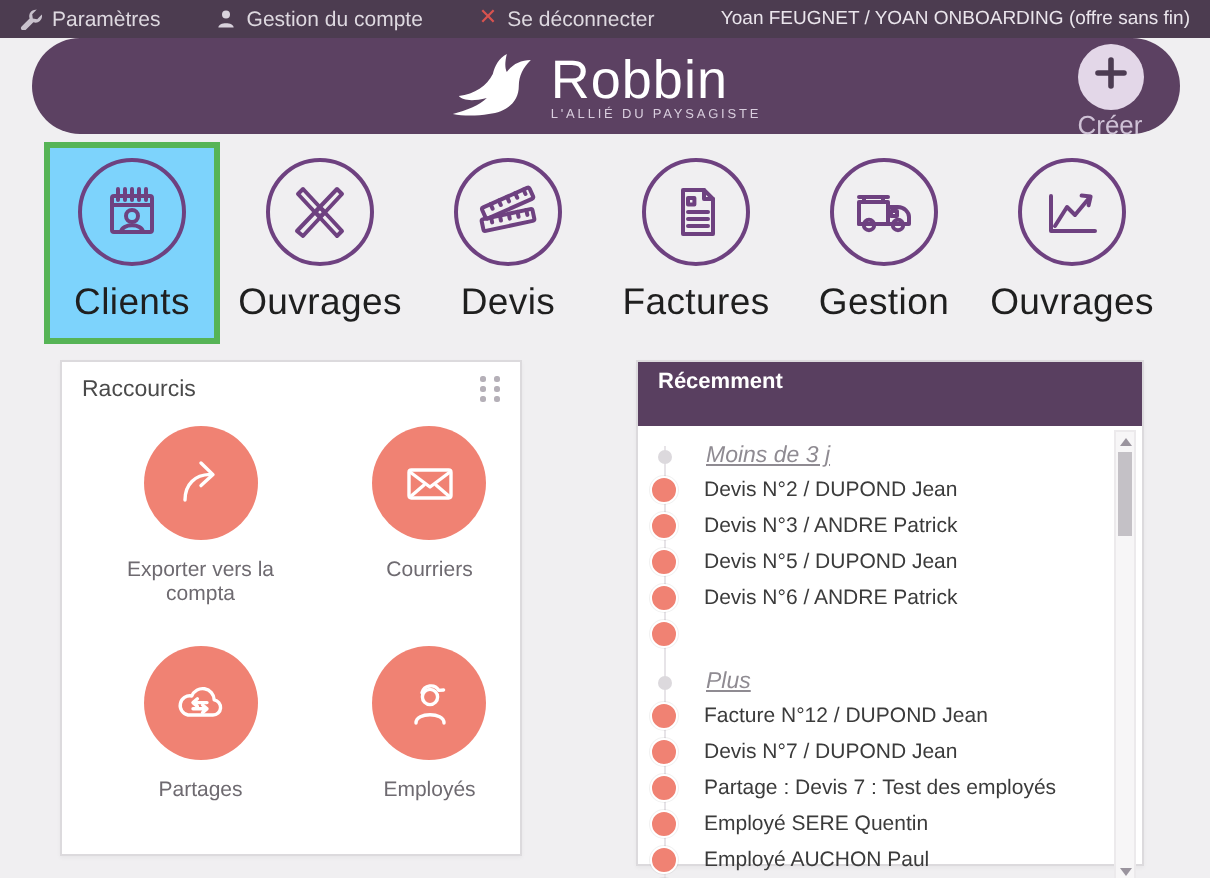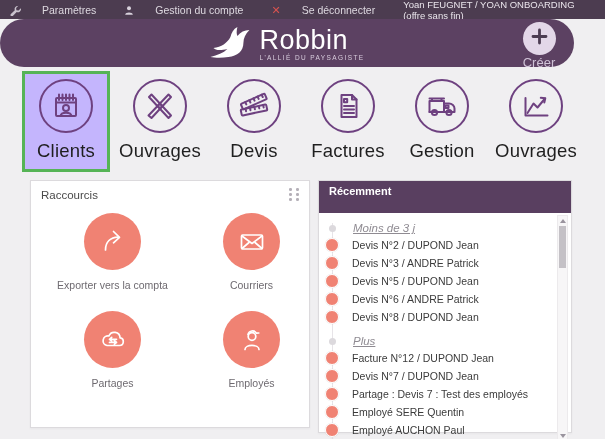--- a/index.html
+++ b/index.html
@@ -8,48 +8,48 @@
     --green:#56b456; --red:#d9534f;
   }
   *{margin:0;padding:0;box-sizing:border-box;}
   html,body{width:605px;height:439px;overflow:hidden;}
   body{font-family:"Liberation Sans","DejaVu Sans",sans-serif;background:var(--page-bg);}
   #app{position:relative;width:605px;height:439px;background:var(--page-bg);}
 
   
   .topbar{position:absolute;top:0;left:0;width:605px;height:19px;background:var(--topbar-bg);
     display:flex;align-items:center;padding:0 10px;color:#ded9e0;font-size:10.5px;}
-  .tb-item{display:flex;align-items:flex-end;gap:21px;margin-right:28px;cursor:pointer;white-space:nowrap;}
+  .tb-item{display:flex;align-items:flex-start;gap:5px;margin-right:28px;cursor:pointer;white-space:nowrap;}
   .tb-item svg{display:block;}
   .tb-x{color:var(--red);font-weight:bold;font-size:11px;line-height:1;}
   .tb-user{margin-left:auto;font-size:9.5px;color:#eae5ec;}
 
   
-  .header{position:absolute;top:19px;left:0;width:574px;height:48px;background:var(--header-bg);border-radius:24px;}
+  .header{position:absolute;top:19px;left:16px;width:574px;height:48px;background:var(--header-bg);border-radius:24px;}
   .logo{position:absolute;left:50%;top:5px;transform:translateX(-50%);display:flex;align-items:center;gap:6px;}
   .brand-text{color:#fff;line-height:1;}
   .brand-name{font-size:27px;font-weight:400;letter-spacing:.5px;}
   .brand-tagline{font-size:6.5px;letter-spacing:1.4px;color:#d9cede;margin-top:1px;}
   .create{position:absolute;right:12px;top:3px;width:46px;text-align:center;cursor:pointer;}
   .create-circle{width:33px;height:33px;border-radius:50%;background:#e3d7e8;margin:0 auto;
     display:flex;align-items:center;justify-content:center;}
   .create-label{font-size:13px;color:#cfc2d6;margin-top:0px;}
 
   
   .nav{position:absolute;top:71px;left:22px;width:561px;display:flex;gap:6px;}
   .nav-item{width:88px;text-align:center;border:3px solid transparent;padding:5px 0 7px;cursor:pointer;}
-  .nav-item.active{border-color:var(--green);background:#c4b5fd;}
+  .nav-item.active{border-color:var(--green);background:#7dd3fc;}
   .nav-circle{width:54px;height:54px;border:2.5px solid var(--accent);border-radius:50%;margin:0 auto;
     display:flex;align-items:center;justify-content:center;}
   .nav-circle svg{stroke:var(--accent);fill:none;stroke-width:2;stroke-linecap:round;stroke-linejoin:round;}
   .nav-label{font-size:18.5px;color:#1f1f1f;margin-top:7px;letter-spacing:.2px;}
 
   
   .panel{position:absolute;background:#fff;border:1px solid #dcdadd;box-shadow:0 1px 2px rgba(0,0,0,.04);}
-  .shortcuts{left:30px;top:180px;width:280px;height:248px;}
+  .shortcuts{left:30px;top:180px;width:231px;height:248px;}
   .sc-title{font-size:11.5px;color:#4a4a4a;position:absolute;left:10px;top:8px;}
   .grid-dots{position:absolute;right:8px;top:7px;width:12px;display:grid;grid-template-columns:repeat(2,1fr);gap:2.5px;cursor:pointer;}
   .grid-dots i{width:2.5px;height:2.5px;border-radius:50%;background:#b5b0b8;display:block;}
   .sc-grid{position:absolute;top:26px;left:0;width:100%;display:grid;grid-template-columns:1fr 1fr;row-gap:14px;}
   .sc-item{text-align:center;cursor:pointer;padding-top:6px;padding-left:24px;}
   .sc-circle{width:57px;height:57px;border-radius:50%;background:var(--coral);margin:0 auto;
     display:flex;align-items:center;justify-content:center;}
   .sc-circle svg{stroke:#fff;fill:none;stroke-width:1.7;stroke-linecap:round;stroke-linejoin:round;}
   .sc-label{font-size:10.5px;color:#6e6a70;margin-top:9px;}
 
@@ -283,21 +283,20 @@
       <div class="r-item">
         <span class="idot"></span>
         <span class="i-label">Devis N°5 / DUPOND Jean</span>
       </div>
       <div class="r-item">
         <span class="idot"></span>
         <span class="i-label">Devis N°6 / ANDRE Patrick</span>
       </div>
       <div class="r-item">
         <span class="idot"></span>
-        <span class="i-label">Devis N°8 / DUPOND Jean</span>
       </div>
 
       <div class="r-group" style="margin-top:7px;">
         <span class="gdot"></span>
         <span class="g-label">Plus</span>
       </div>
       <div class="r-item">
         <span class="idot"></span>
         <span class="i-label">Facture N°12 / DUPOND Jean</span>
       </div>

